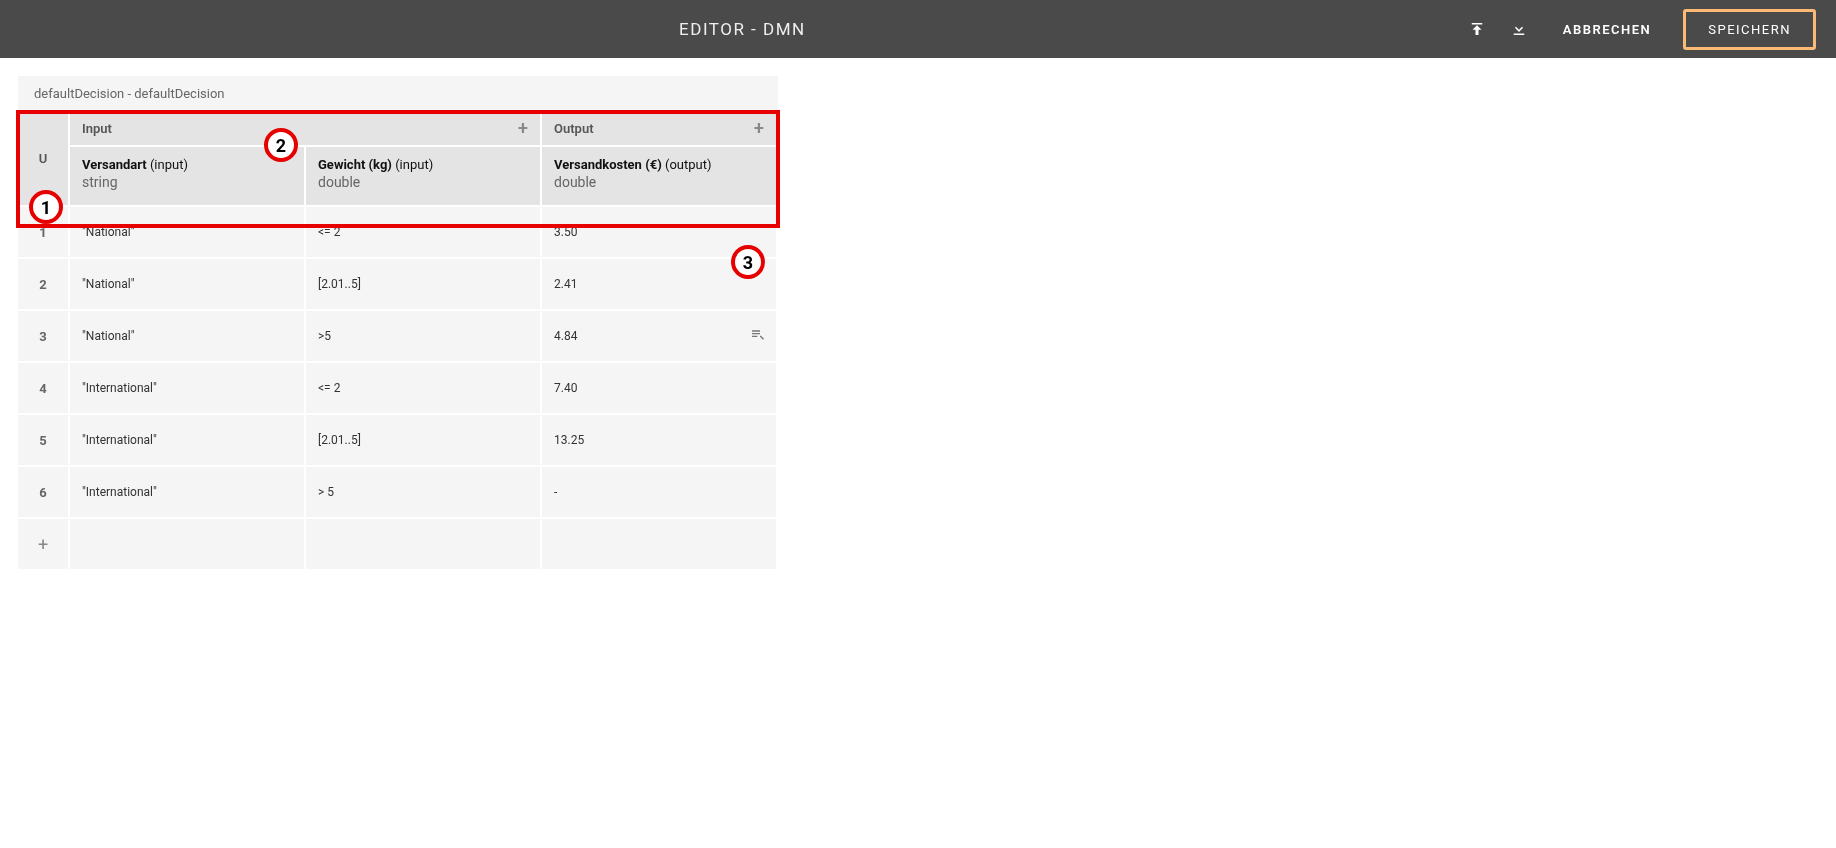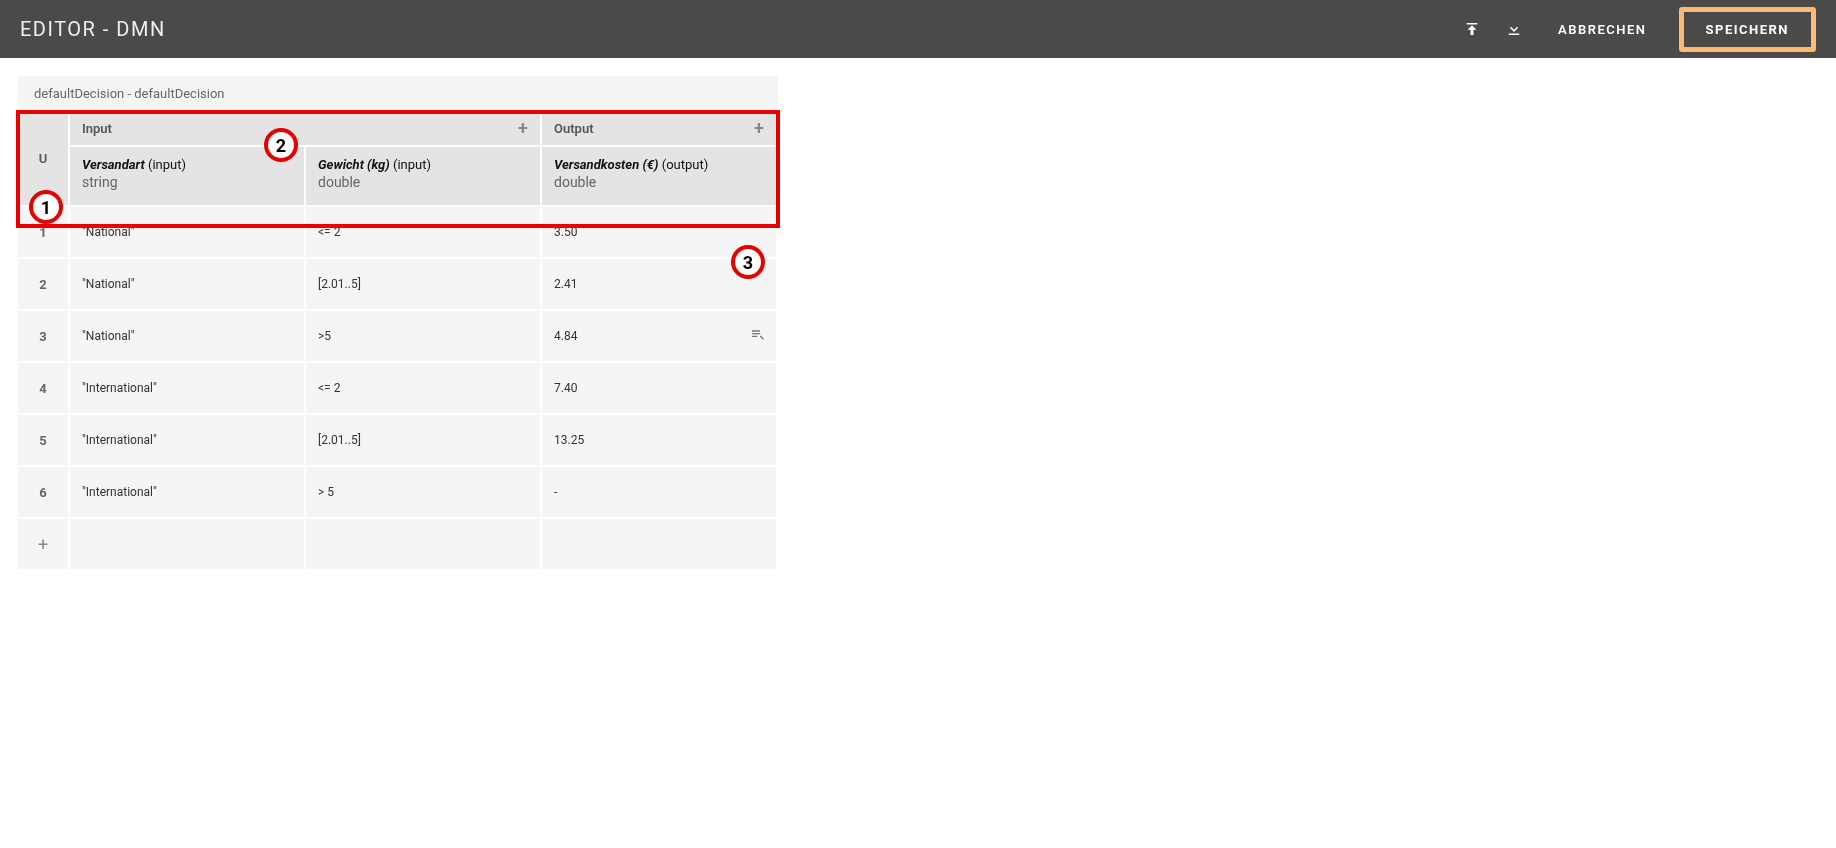--- a/index.html
+++ b/index.html
@@ -11,25 +11,26 @@
   }
   .topbar {
     background: #4a4a4a;
     height: 58px;
     display: flex;
     align-items: center;
     padding: 0 20px;
     color: #fff;
   }
   .topbar-title {
-    font-size: 20px;
+    font-size: 17px;
     font-weight: 400;
     letter-spacing: 1.5px;
     color: #eee;
     flex: 1;
+    text-align: center;
   }
   .topbar-actions {
     display: flex;
     align-items: center;
     gap: 18px;
   }
   .icon-btn {
     width: 24px;
     height: 24px;
     display: flex;
@@ -43,23 +44,23 @@
     font-size: 13px;
     letter-spacing: 1.5px;
     font-weight: 600;
     cursor: pointer;
     padding: 8px 14px;
   }
   .outline-btn {
     color: #fff;
     font-size: 13px;
     letter-spacing: 1.5px;
-    font-weight: 700;
-    cursor: pointer;
-    border: 5px solid #fdba74;
+    font-weight: 400;
+    cursor: pointer;
+    border: 3px solid #fdba74;
     border-radius: 3px;
     padding: 10px 22px;
   }
   .panel {
     margin: 18px;
     width: 760px;
     position: relative;
   }
   .panel-head {
     background: #f5f5f5;
@@ -100,21 +101,21 @@
     font-size: 18px;
     cursor: pointer;
     line-height: 1;
   }
   .col-header {
     background: #e4e4e4;
     padding: 10px 12px 8px;
     min-height: 60px;
   }
   .col-header .title { font-size: 13px; color: #111; }
-  .col-header .title b { font-weight: 700; font-style: italic; }
+  .col-header .title b { font-weight: 700; }
   .col-header .title .dir { font-weight: 400; }
   .col-header .dtype { font-size: 14px; color: #666; margin-top: 2px; }
   .rownum {
     background: #f5f5f5;
     color: #666;
     font-weight: 700;
     display: flex;
     align-items: center;
     justify-content: center;
     min-height: 52px;

